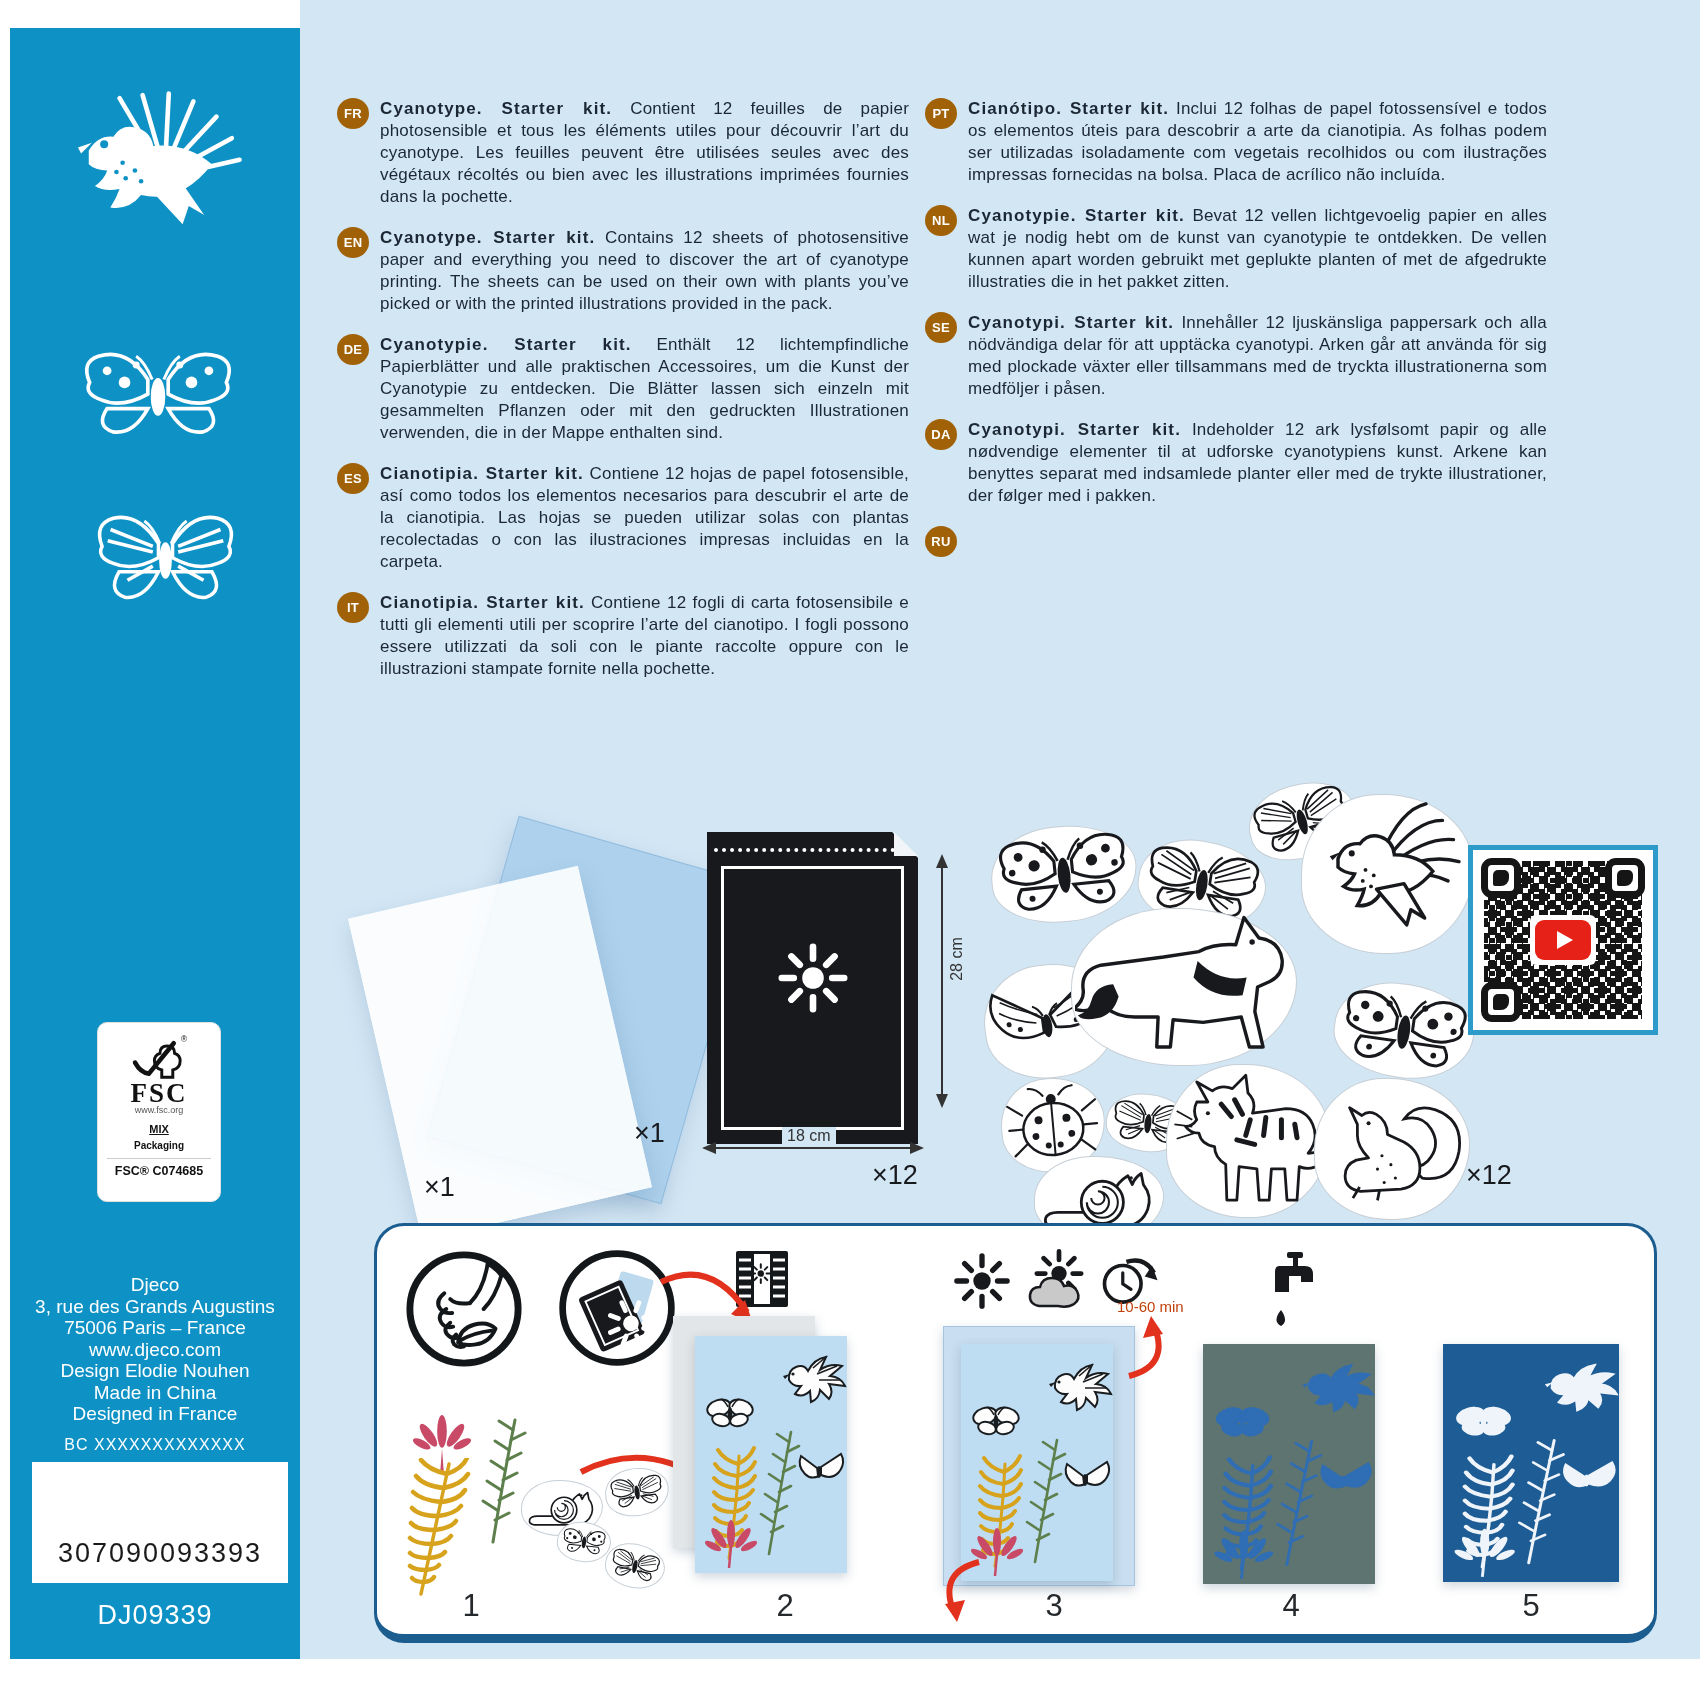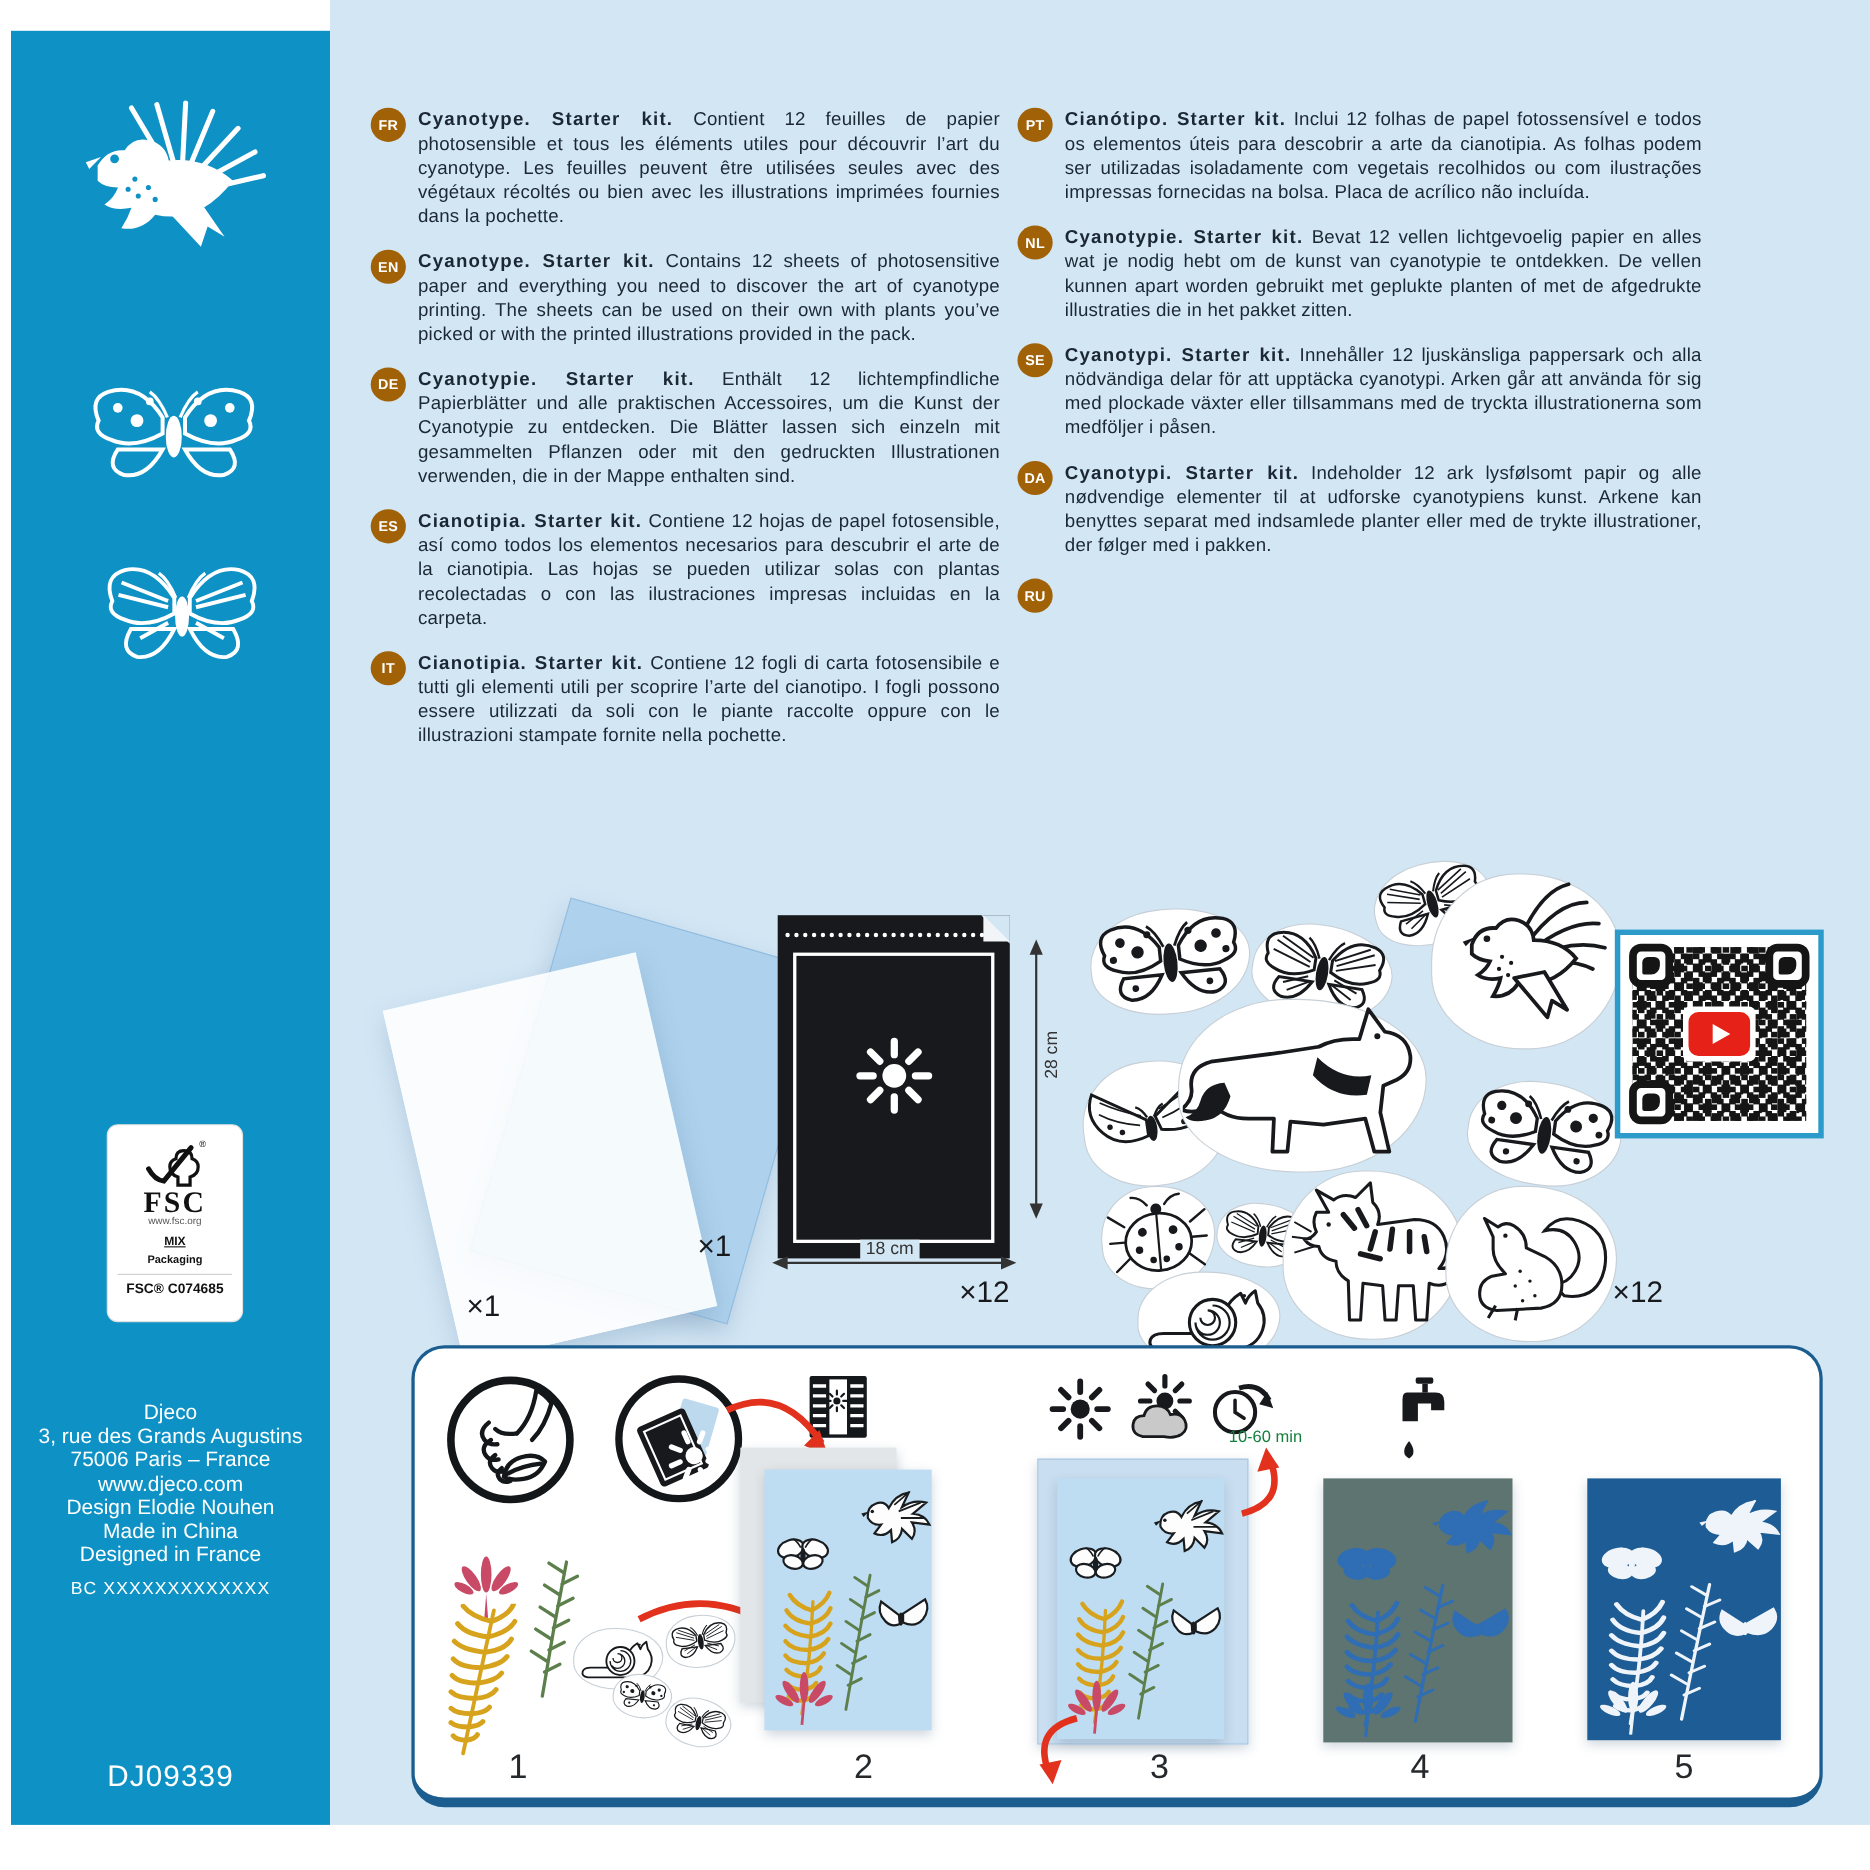--- a/index.html
+++ b/index.html
@@ -60,21 +60,21 @@
   .yt:after{content:"";position:absolute;left:22px;top:11px;border-left:16px solid #fff;border-top:9px solid transparent;border-bottom:9px solid transparent;}
 
   
   .panel{position:absolute;left:374px;top:1223px;width:1283px;height:420px;background:#fff;
          border:3px solid #1c5d8f;border-bottom-width:9px;border-radius:30px;box-sizing:border-box;}
   .stepnum{position:absolute;font-size:31px;color:#26292c;transform:translateX(-50%);}
   .paper{position:absolute;box-shadow:0 4px 10px rgba(60,90,120,.25);}
   .comp-color{--ink:#1a1d20;--paper:#fdfdfd;--fern:#d7a31c;--leaf:#c84a66;--sprig:#5d7f4b;}
   .comp-blue{--ink:#2f6db4;--paper:#2f6db4;--fern:#2f6db4;--leaf:#2f6db4;--sprig:#2f6db4;}
   .comp-white{--ink:#eef4f9;--paper:#eef4f9;--fern:#eef4f9;--leaf:#eef4f9;--sprig:#eef4f9;}
-  .time-label{position:absolute;font-size:15px;color:#15803d;}
+  .time-label{position:absolute;font-size:15px;color:#c2410c;}
 </style>
 </head>
 <body>
 
 <svg width="0" height="0" style="position:absolute" aria-hidden="true">
   <defs>
     <symbol id="s-sun" viewBox="0 0 60 60">
       <circle cx="30" cy="30" r="9" fill="currentColor"></circle>
       <g stroke="currentColor" stroke-width="5.5" stroke-linecap="round">
         <path d="M30 4 v10 M30 46 v10 M4 30 h10 M46 30 h10 M12 12 l7 7 M41 41 l7 7 M48 12 l-7 7 M19 41 l-7 7"></path>
@@ -302,20 +302,23 @@
       <div>3, rue des Grands Augustins</div>
       <div>75006 Paris – France</div>
       <div>www.djeco.com</div>
       <div>Design Elodie Nouhen</div>
       <div>Made in China</div>
       <div>Designed in France</div>
     </div>
 
     <div class="bcline" style="top:1408px;">BC XXXXXXXXXXXXX</div>
 
+    <div class="barcode-box" style="left:22px;top:1434px;width:256px;height:121px;">
+      <span class="barcode-num">307090093393</span>
+    </div>
 
     <div class="sku" style="top:1572px;">DJ09339</div>
   </div>
 
   <div class="lang-col" style="left:337px;top:98px;width:572px;">
     <div class="lang-block">
       <span class="badge">FR</span>
       <p class="lang-text" style="margin:0"><b class="lt">Cyanotype. Starter kit.</b> <span>Contient 12 feuilles de papier photosensible et tous les éléments utiles pour découvrir l’art du cyanotype. Les feuilles peuvent être utilisées seules avec des végétaux récoltés ou bien avec les illustrations imprimées fournies dans la pochette.</span></p>
     </div>
     <div class="lang-block">

